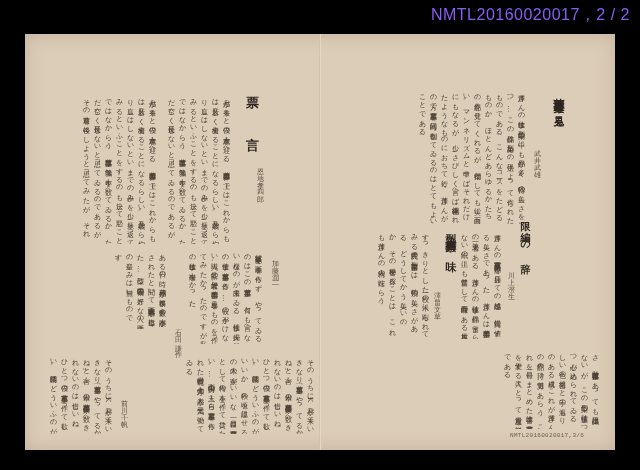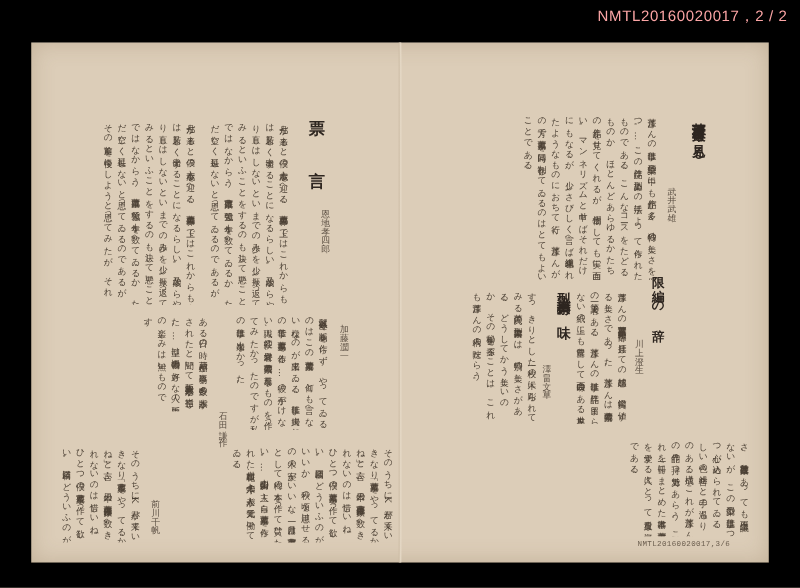--- a/index.html
+++ b/index.html
@@ -1,17 +1,17 @@
 <!DOCTYPE html>
 <html><head>
 <meta charset="utf-8">
 <style>
   html,body{margin:0;padding:0;background:#000;}
   body{width:640px;height:470px;position:relative;overflow:hidden;font-family:"DejaVu Serif",serif;}
-  .header-id{position:absolute;top:5px;right:10px;color:#fca5a5;font-family:"Liberation Sans",sans-serif;font-size:12px;letter-spacing:0.5px;}
+  .header-id{position:absolute;top:5px;right:10px;color:#8b5cf6;font-family:"Liberation Sans",sans-serif;font-size:16px;letter-spacing:0.5px;}
   .sheet{position:absolute;left:25px;top:34px;width:590px;height:416px;background:#dccdb8;box-shadow:inset 0 0 18px rgba(120,95,60,0.25);}
   .page{position:absolute;top:0;height:100%;}
   .page.left{left:0;width:295px;}
   .page.right{left:295px;width:295px;}
   .fold{position:absolute;left:294px;top:0;width:2px;height:100%;background:linear-gradient(90deg,#c8b79f,#efe4d3);}
   .col{position:absolute;writing-mode:vertical-rl;font-size:7px;line-height:11px;color:#4a3f33;letter-spacing:0.6px;overflow:hidden;}
   .title{position:absolute;writing-mode:vertical-rl;font-weight:bold;color:#2e2620;}
   .author{position:absolute;writing-mode:vertical-rl;font-size:7px;letter-spacing:7px;color:#5a4e42;}
   .stamp{position:absolute;font-family:"Liberation Mono",monospace;font-size:6px;color:#6a5d4e;letter-spacing:0.3px;}
 </style>

